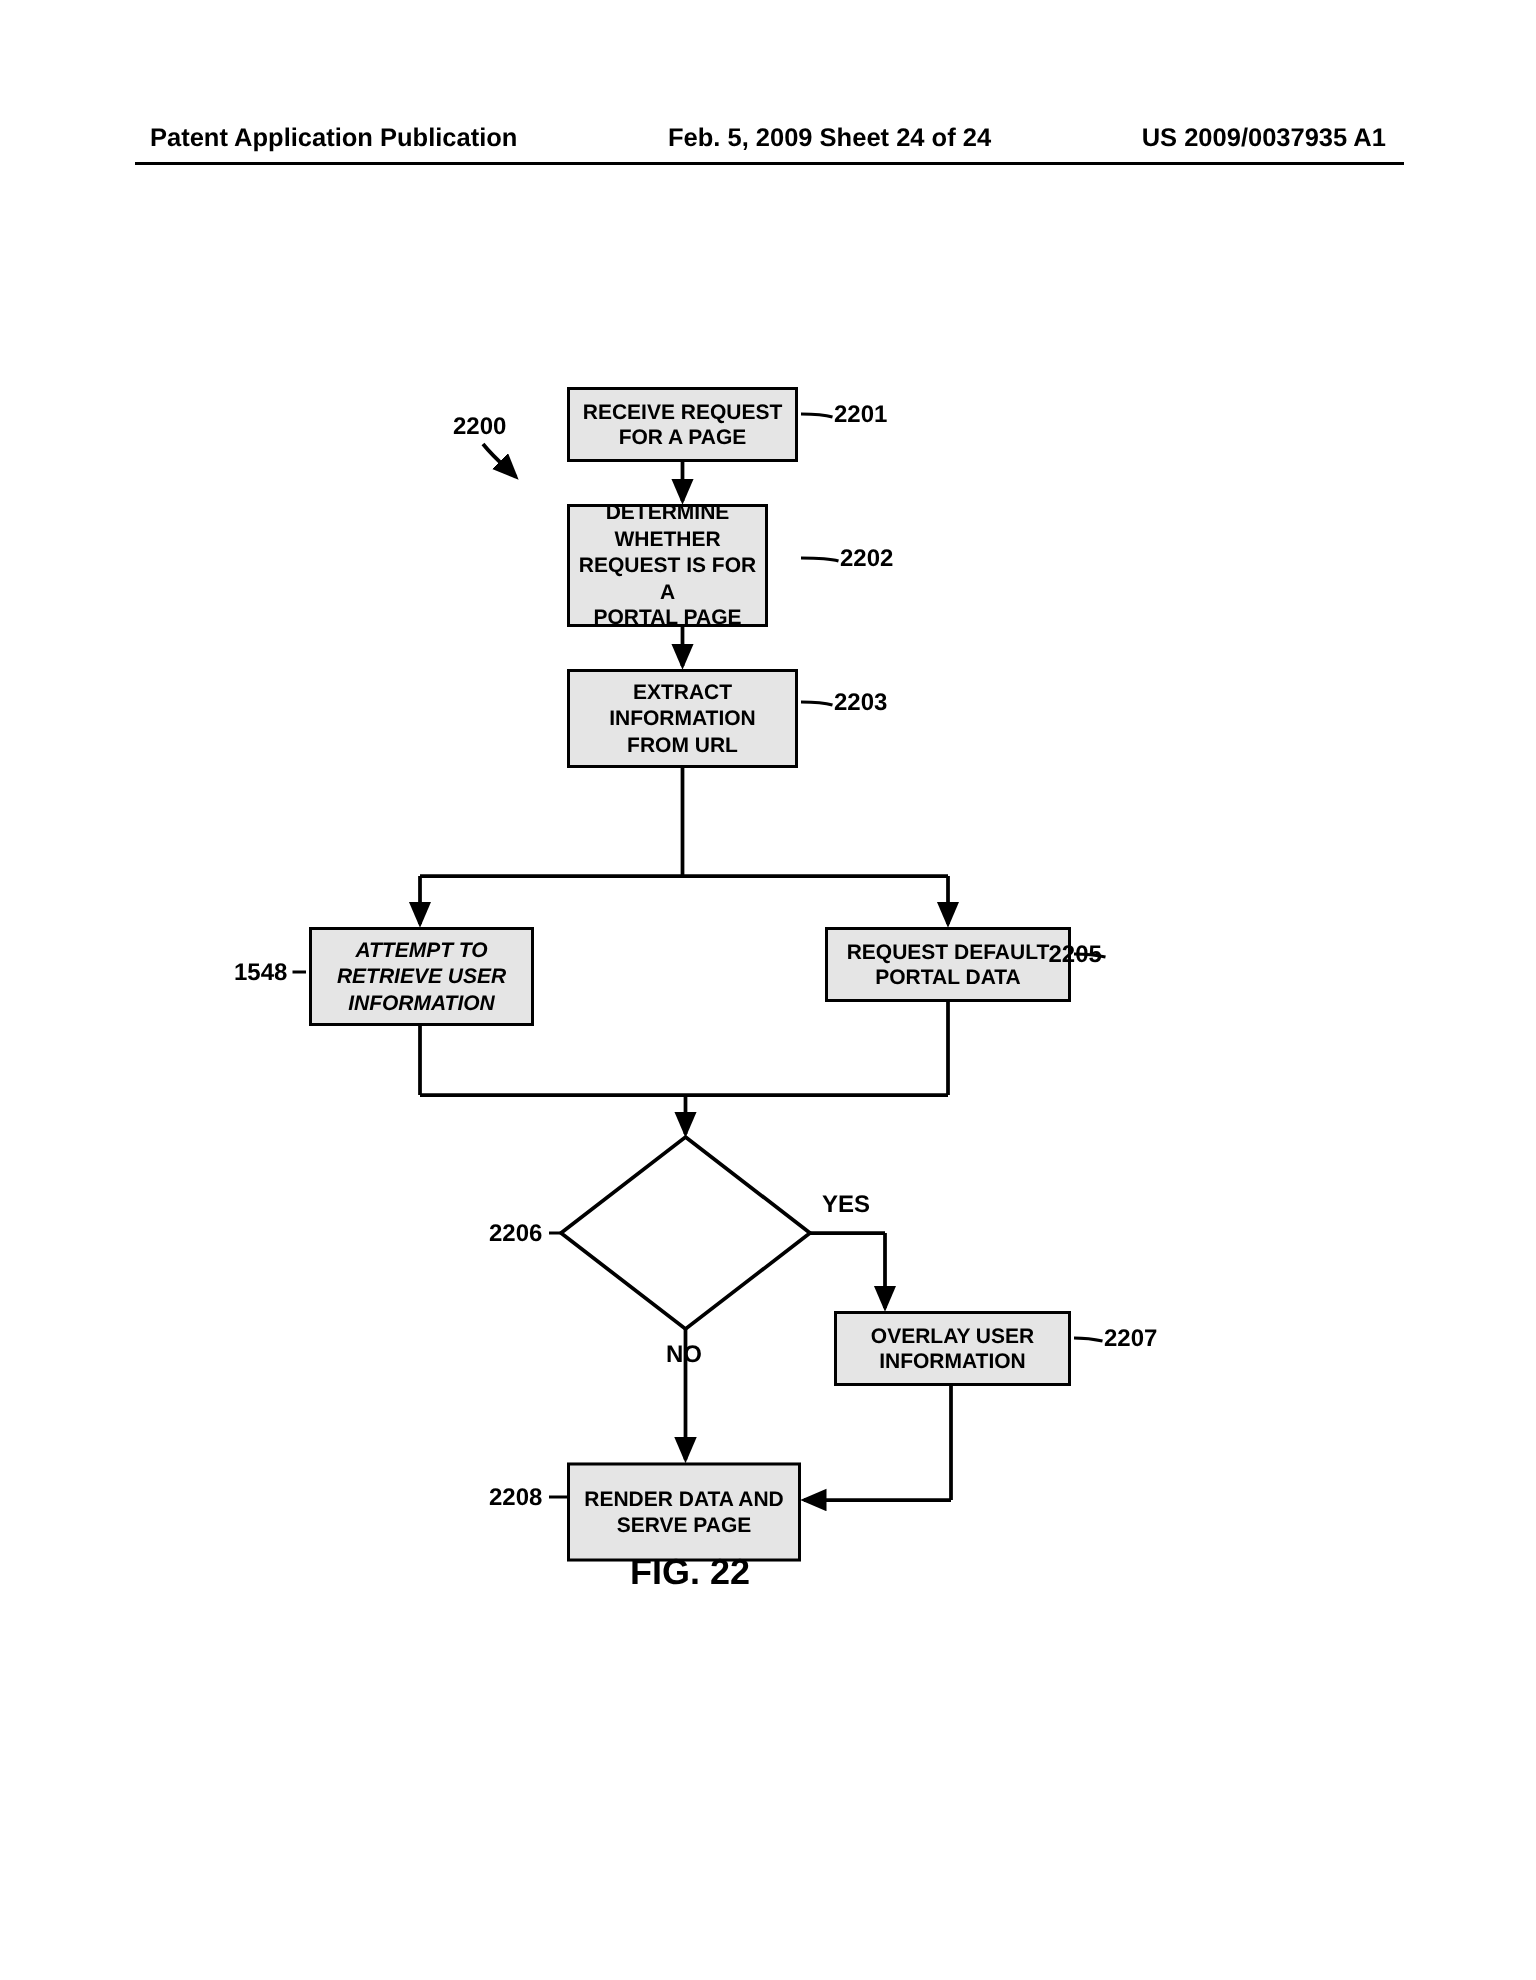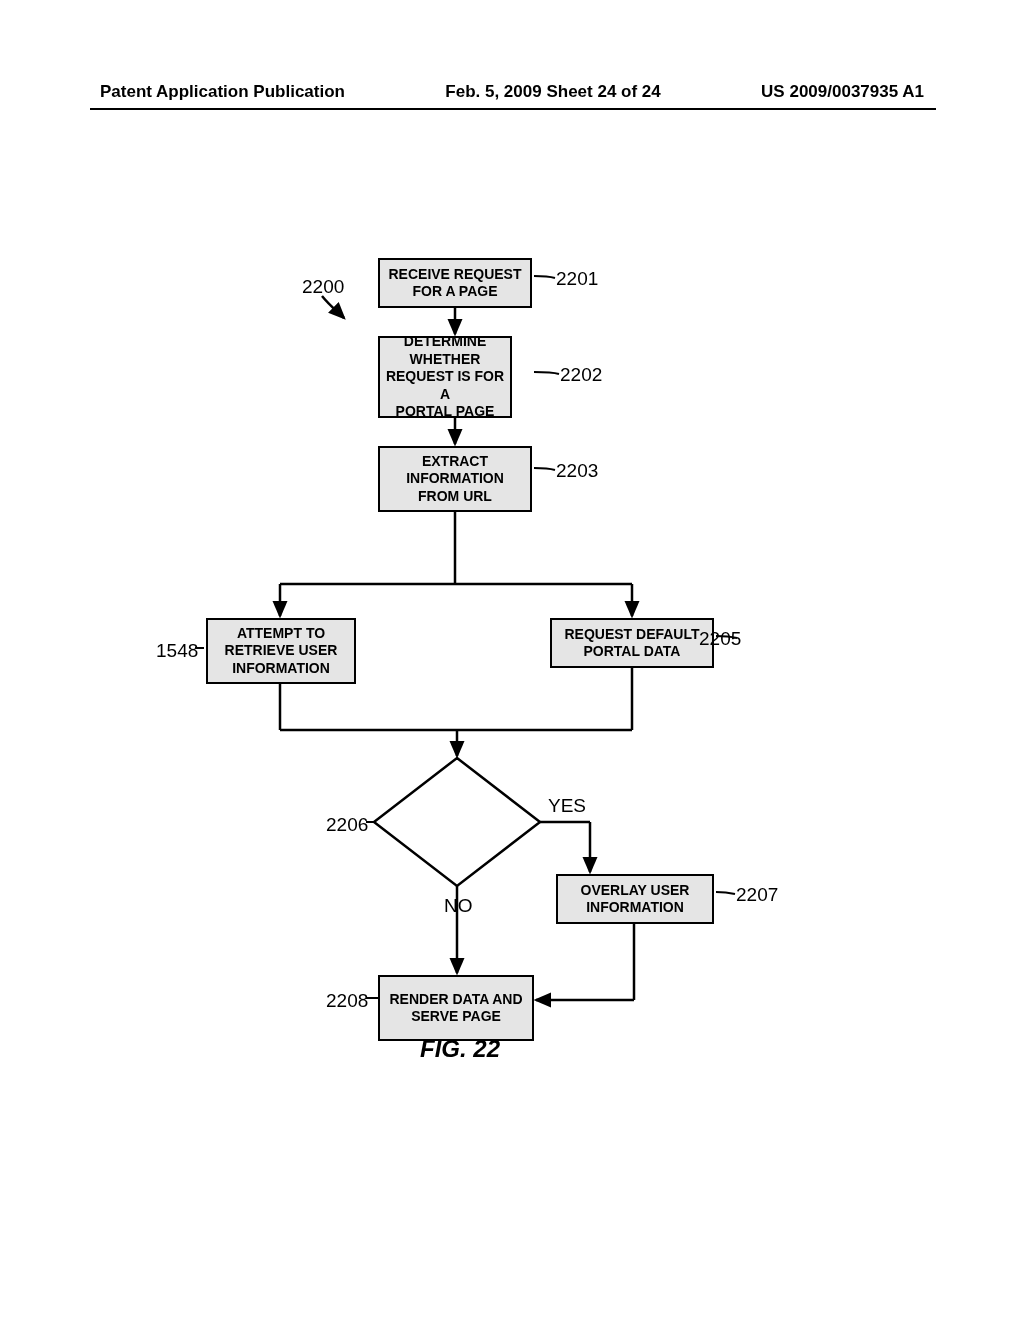--- a/index.html
+++ b/index.html
@@ -39,29 +39,28 @@
     display: flex;
     align-items: center;
     justify-content: center;
     font-size: 14px;
     font-weight: bold;
     line-height: 1.25;
     padding: 4px;
   }
   .label {
     position: absolute;
-    font-size: 19px;
-    font-weight: normal;
+    font-size: 16px;
+    font-weight: bold;
   }
   .figcap {
     position: absolute;
     font-size: 24px;
     font-weight: bold;
     text-align: right;
-    font-style: italic;
   }
   svg.overlay {
     position: absolute;
     top: 0;
     left: 0;
     pointer-events: none;
   }
 </style>
 </head>
 <body>
@@ -84,21 +83,21 @@
 REQUEST IS FOR A
 PORTAL PAGE</span>
 </div>
 
 <div class="box" style="left:378px; top:446px; width:154px; height:66px;">
   <span style="white-space:pre-line">EXTRACT
 INFORMATION
 FROM URL</span>
 </div>
 
-<div class="box" style="left:206px; top:618px; width:150px; height:66px;">
+<div class="box" style="left:206px; top:618px; width:150px; height:66px;font-style:italic;">
   <span style="white-space:pre-line">ATTEMPT TO
 RETRIEVE USER
 INFORMATION</span>
 </div>
 
 <div class="box" style="left:550px; top:618px; width:164px; height:50px;">
   <span style="white-space:pre-line">REQUEST DEFAULT
 PORTAL DATA</span>
 </div>
 

